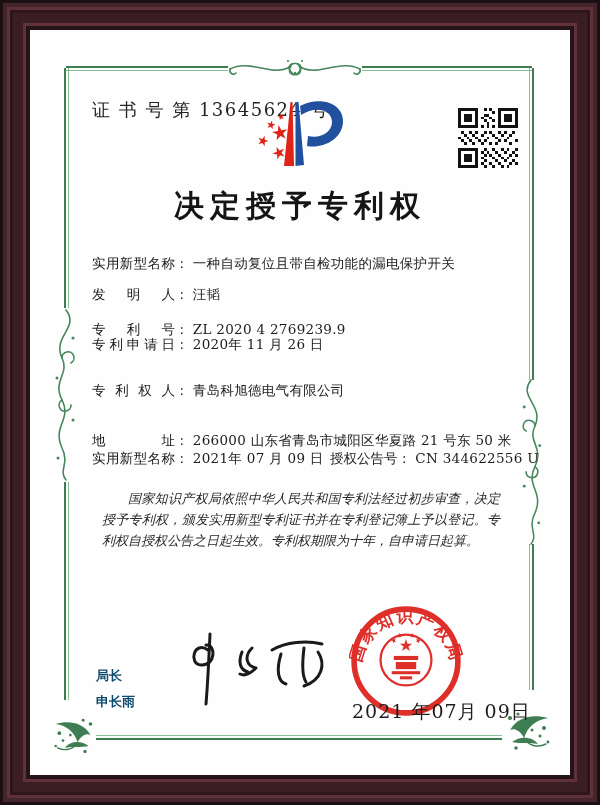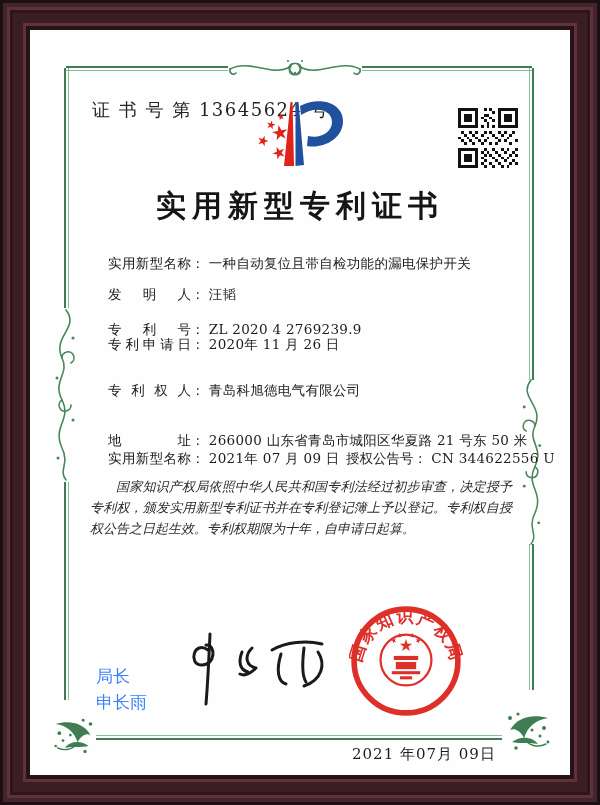--- a/index.html
+++ b/index.html
@@ -36,40 +36,40 @@
   .ornament circle{fill:#3f7e52;}
 
   .cert-no{position:absolute;left:62px;top:68px;font-size:18px;letter-spacing:1.5px;color:#262422;}
   .logo{position:absolute;left:205px;top:58px;width:132px;height:96px;}
   .qr{position:absolute;left:428px;top:78px;width:60px;height:60px;}
   .title{
     position:absolute;left:0;top:156px;width:100%;text-align:center;
     font-size:30px;font-weight:bold;letter-spacing:6px;color:#171513;
   }
   .fields{position:absolute;left:62px;top:0;width:430px;}
-  .frow{position:absolute;left:0;font-size:13.5px;color:#1e1c1a;white-space:nowrap;margin-left:16px;}
+  .frow{position:absolute;left:0;font-size:13.5px;color:#1e1c1a;white-space:nowrap;}
   .flabel{display:inline-block;width:83px;text-align:justify;text-align-last:justify;}
   .fvalue{letter-spacing:0.3px;}
   .grant2{position:absolute;left:238px;top:0;}
   .r1{top:225px}.r2{top:256px}.r3{top:291px}.r4{top:306px}.r5{top:352px}.r6{top:402px}.r7{top:420px}
 
   .body-text{
     position:absolute;left:57px;top:444px;width:428px;
     font-size:13px;font-style:italic;line-height:20.8px;color:#2a2826;
     text-align:justify;
   }
-  .body-text p{margin:3px;text-indent:2em;}
+  .body-text p{margin:15px;text-indent:2em;}
 
   .director{position:absolute;left:66px;top:633px;font-family:"DejaVu Sans","Liberation Sans",sans-serif;
-    font-size:17px;font-weight:400;color:#3b82f6;line-height:26px;}
+    font-size:13px;font-weight:700;color:#0c4a6e;line-height:26px;}
   .signature{position:absolute;left:150px;top:598px;width:175px;height:85px;}
   .signature path{stroke:#1c1a19;stroke-width:3;fill:none;stroke-linecap:round;stroke-linejoin:round;}
 
   .seal{position:absolute;left:319px;top:574px;width:114px;height:114px;opacity:.93;}
-  .seal-date{position:absolute;left:322px;top:669px;font-size:15px;color:#1d1c1a;letter-spacing:1px;z-index:5;margin-top:46px;}
+  .seal-date{position:absolute;left:322px;top:669px;font-size:19px;color:#1d1c1a;letter-spacing:1px;z-index:5;}
   .qr rect{fill:#141210;}
 </style>
 </head>
 <body>
 
 <svg width="0" height="0" style="position:absolute">
   <defs>
     <path id="star5" d="M0,-1L0.225,-0.309L0.951,-0.309L0.363,0.118L0.588,0.809L0,0.382L-0.588,0.809L-0.363,0.118L-0.951,-0.309L-0.225,-0.309Z"></path>
   </defs>
 </svg>
@@ -235,21 +235,21 @@
         <rect x="11" y="19" width="1" height="1"></rect>
         <rect x="14" y="19" width="1" height="1"></rect>
       <rect x="18" y="19" width="1" height="1"></rect>
         <rect x="20" y="19" width="1" height="1"></rect>
       <rect x="9" y="20" width="1" height="1"></rect>
         <rect x="12" y="20" width="1" height="1"></rect>
         <rect x="15" y="20" width="1" height="1"></rect>
       <rect x="17" y="20" width="1" height="1"></rect>
     </svg>
 
-    <div class="title">实用新型专利证书</div>
+    <div class="title">决定授予专利权</div>
 
     <div class="fields">
       <div class="frow r1">
         <span class="flabel">实用新型名称</span><span>：</span>
         <span class="fvalue">一种自动复位且带自检功能的漏电保护开关</span>
       </div>
       <div class="frow r2">
         <span class="flabel">发明人</span><span>：</span>
         <span class="fvalue">汪韬</span>
       </div>

